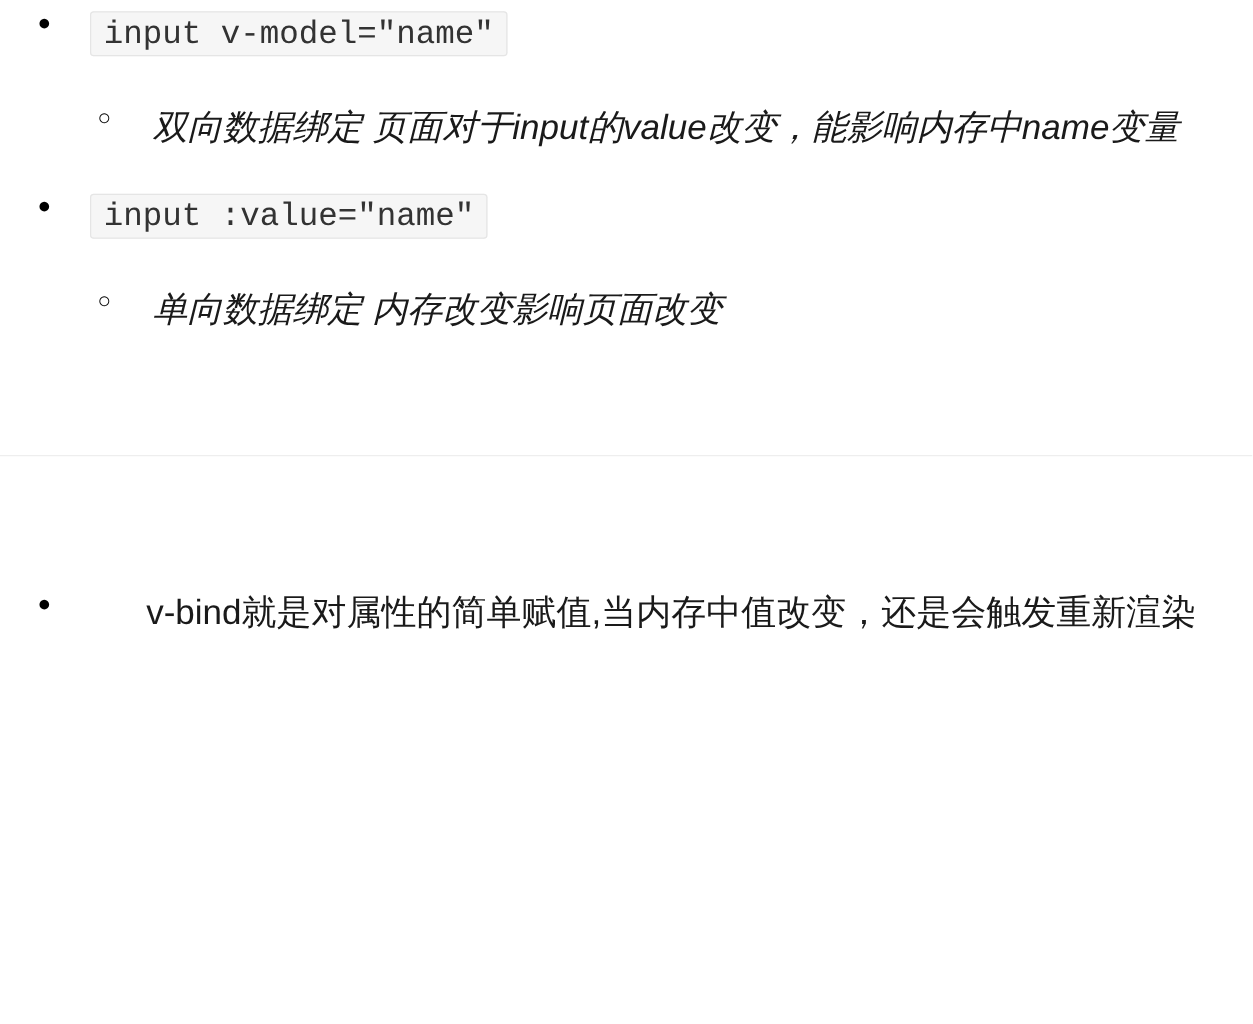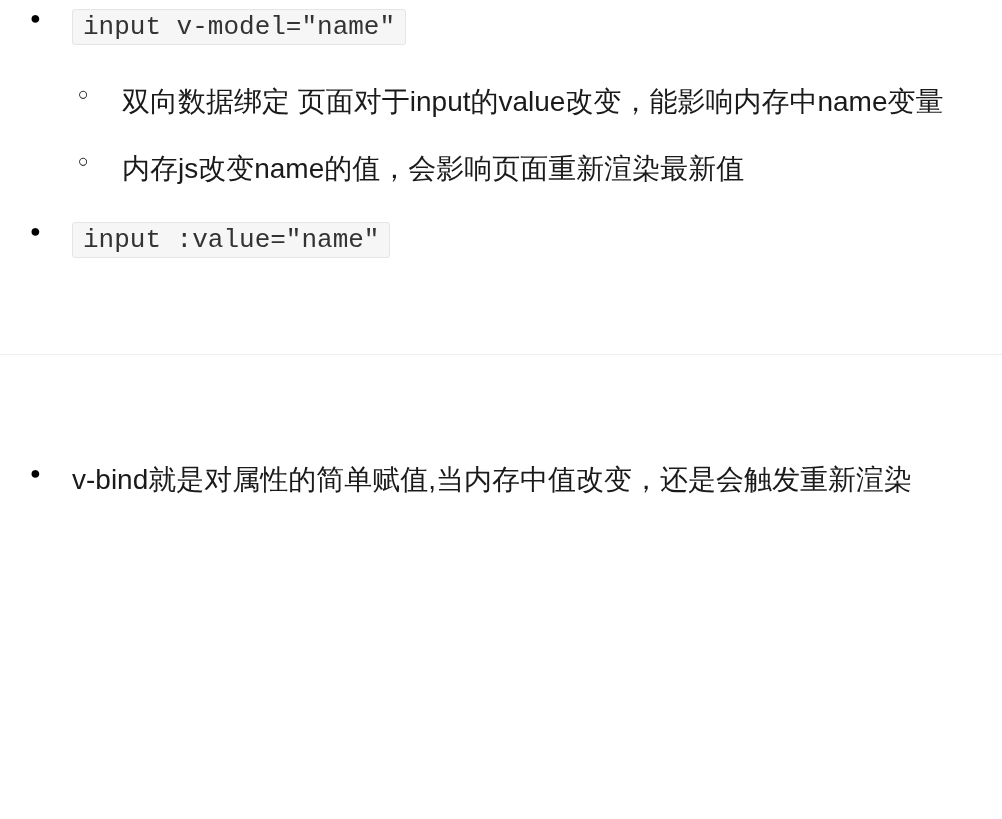--- a/index.html
+++ b/index.html
@@ -31,20 +31,21 @@
       content: "●";
       position: absolute;
       left: 30px;
       top: 2px;
       font-size: 18px;
       color: #000;
     }
     .inner-list {
       padding-left: 0;
       margin-top: 24px;
+      font-style: italic;
     }
     .inner-list > li {
       position: relative;
       padding-left: 50px;
       margin-bottom: 14px;
       line-height: 1.9;
     }
     .inner-list > li::before {
       content: "○";
       position: absolute;
@@ -59,35 +60,38 @@
       border: 1px solid #e5e5e5;
       border-radius: 3px;
       padding: 2px 10px;
       font-size: 26px;
       color: #333;
     }
     .divider-section {
       margin-top: 90px;
       border-top: 1px solid #eee;
       padding-top: 100px;
+      text-align: center;
     }
   </style>
 </head>
 <body>
 
 <ul class="outer-list">
   <li>
     <code>input v-model="name"</code>
     <ul class="inner-list">
       <li>双向数据绑定  页面对于input的value改变，能影响内存中name变量</li>
-      <li>内存js改变name的值，会影响页面重新渲染最新值</li>
     </ul>
   </li>
   <li>
     <code>input :value="name"</code>
+    <ul class="inner-list">
+      <li>单向数据绑定 内存改变影响页面改变</li>
+    </ul>
   </li>
 </ul>
 
 <div class="divider-section">
   <ul class="outer-list">
     <li>
       <span>v-bind就是对属性的简单赋值,当内存中值改变，还是会触发重新渲染</span>
     </li>
   </ul>
 </div>

